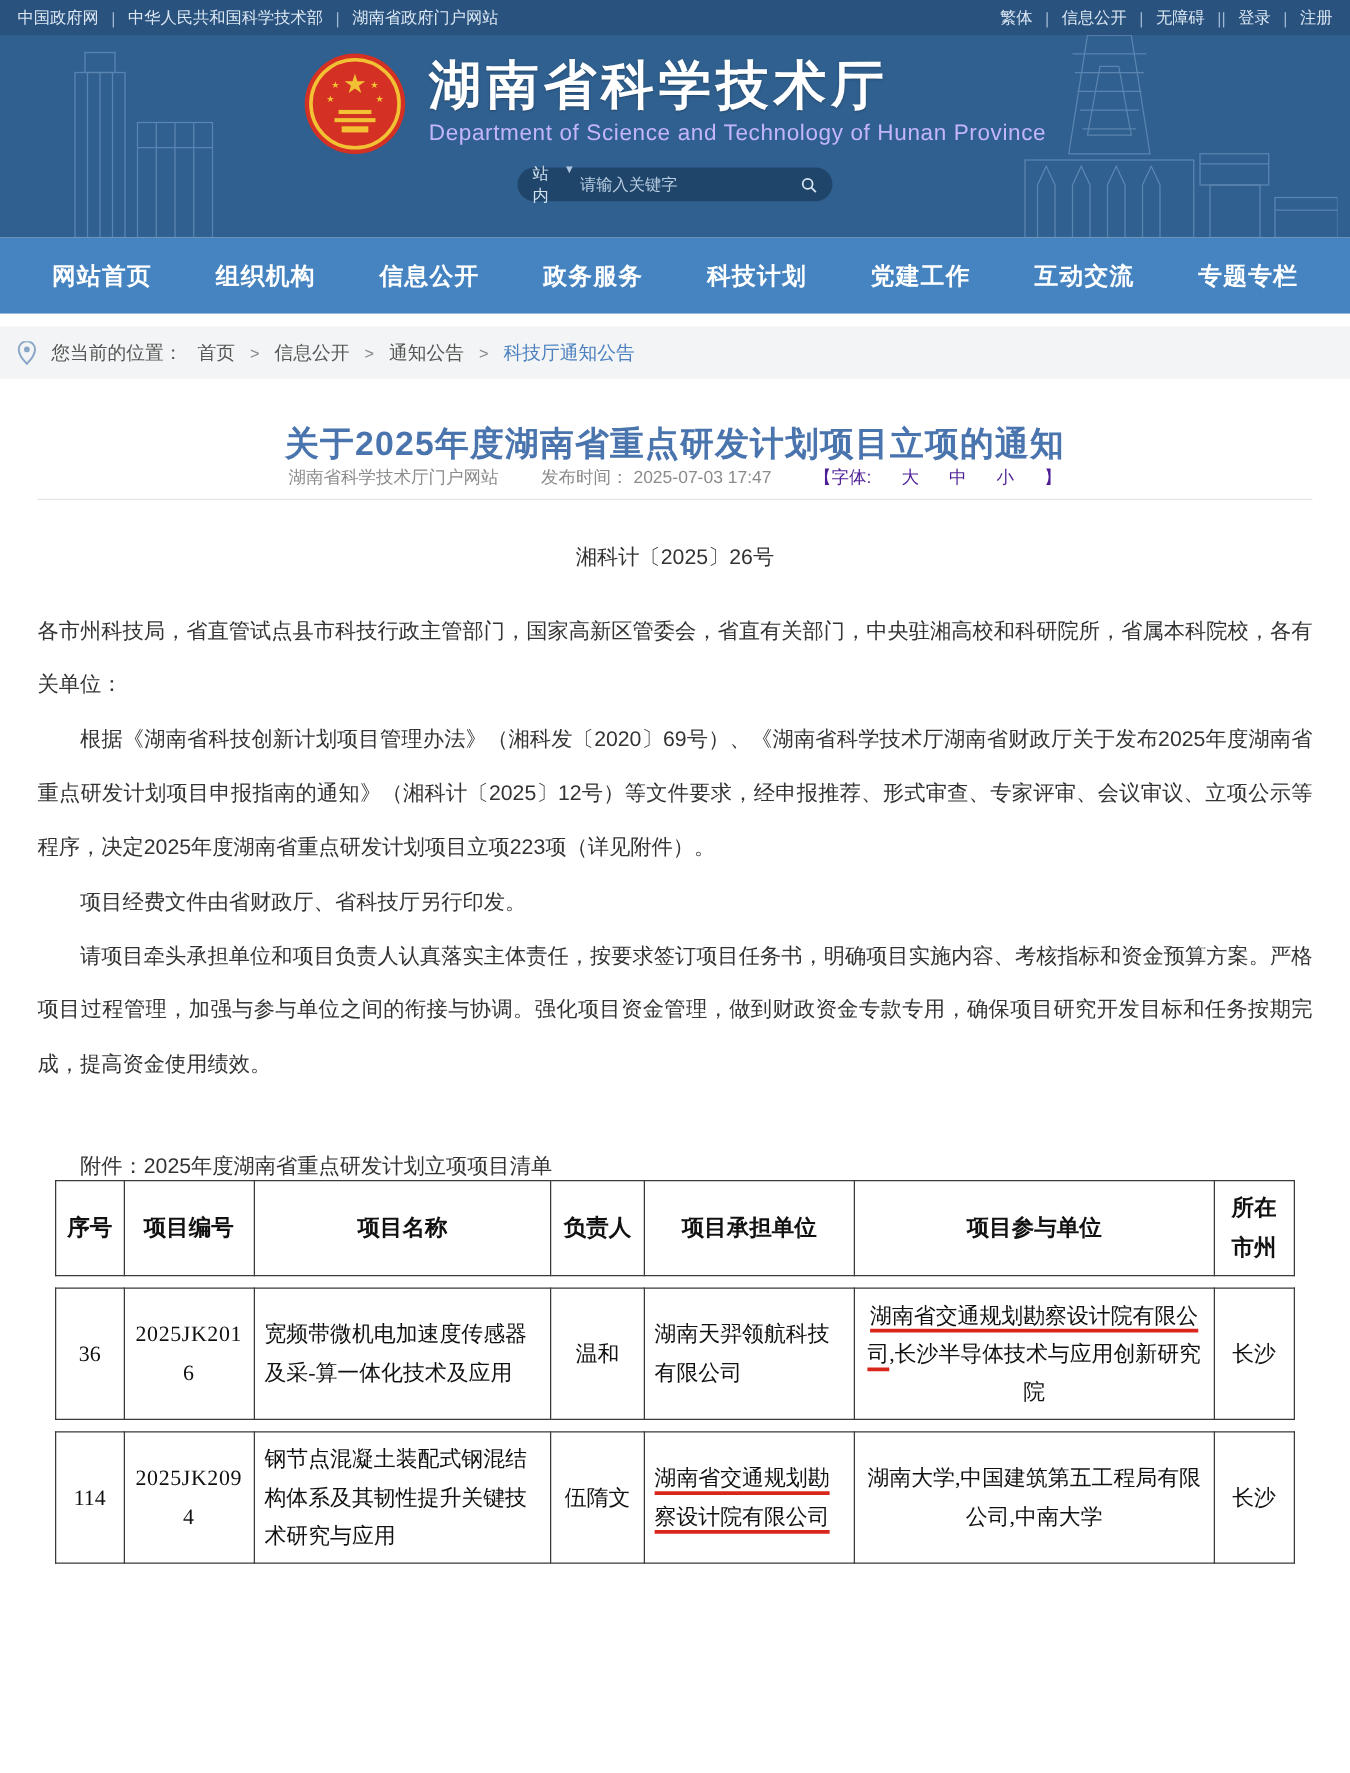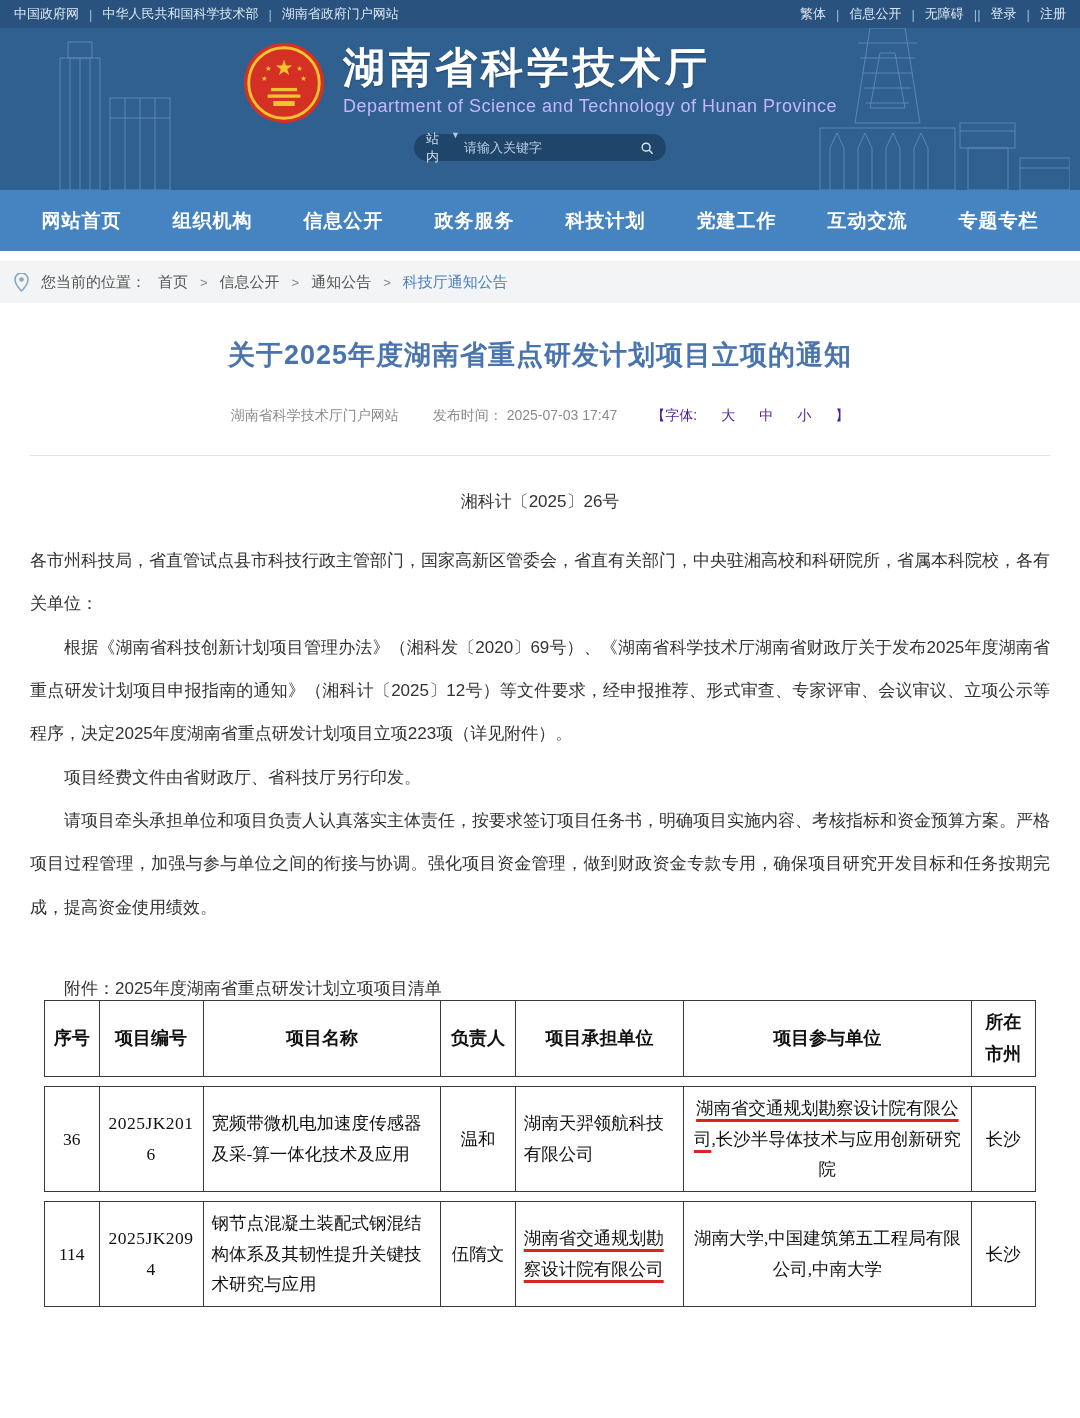--- a/index.html
+++ b/index.html
@@ -76,21 +76,21 @@
   .crumb .csep { color:#888; font-size:13px; }
   .crumb-active { color:#4c7fbe; }
 
   
   .article { padding:34px 30px 0 30px; }
   .art-title {
     text-align:center; color:#4a74ad; font-size:27px; font-weight:bold;
     letter-spacing:1px;
   }
   .art-meta {
-    margin-top:34px; padding-bottom:30px; border-bottom:1px solid #e5e5e5;
+    padding-bottom:8px; border-bottom:1px solid #e5e5e5;
     text-align:center; color:#8b8b8b; font-size:14px;
     display:flex; justify-content:center; gap:34px; align-items:center;
   }
   .font-ctl { color:#4c1d95; display:inline-flex; gap:24px; }
   .font-size-btn { cursor:pointer; }
   .doc-number { text-align:center; font-size:17px; color:#333; margin-top:34px; }
   .art-body { margin-top:26px; font-size:17px; color:#333; line-height:2.55; text-align:justify; }
   .art-body p.indent { text-indent:2em; }
   .attach-line { margin-top:48px; font-size:17px; color:#333; text-indent:2em; }
 

